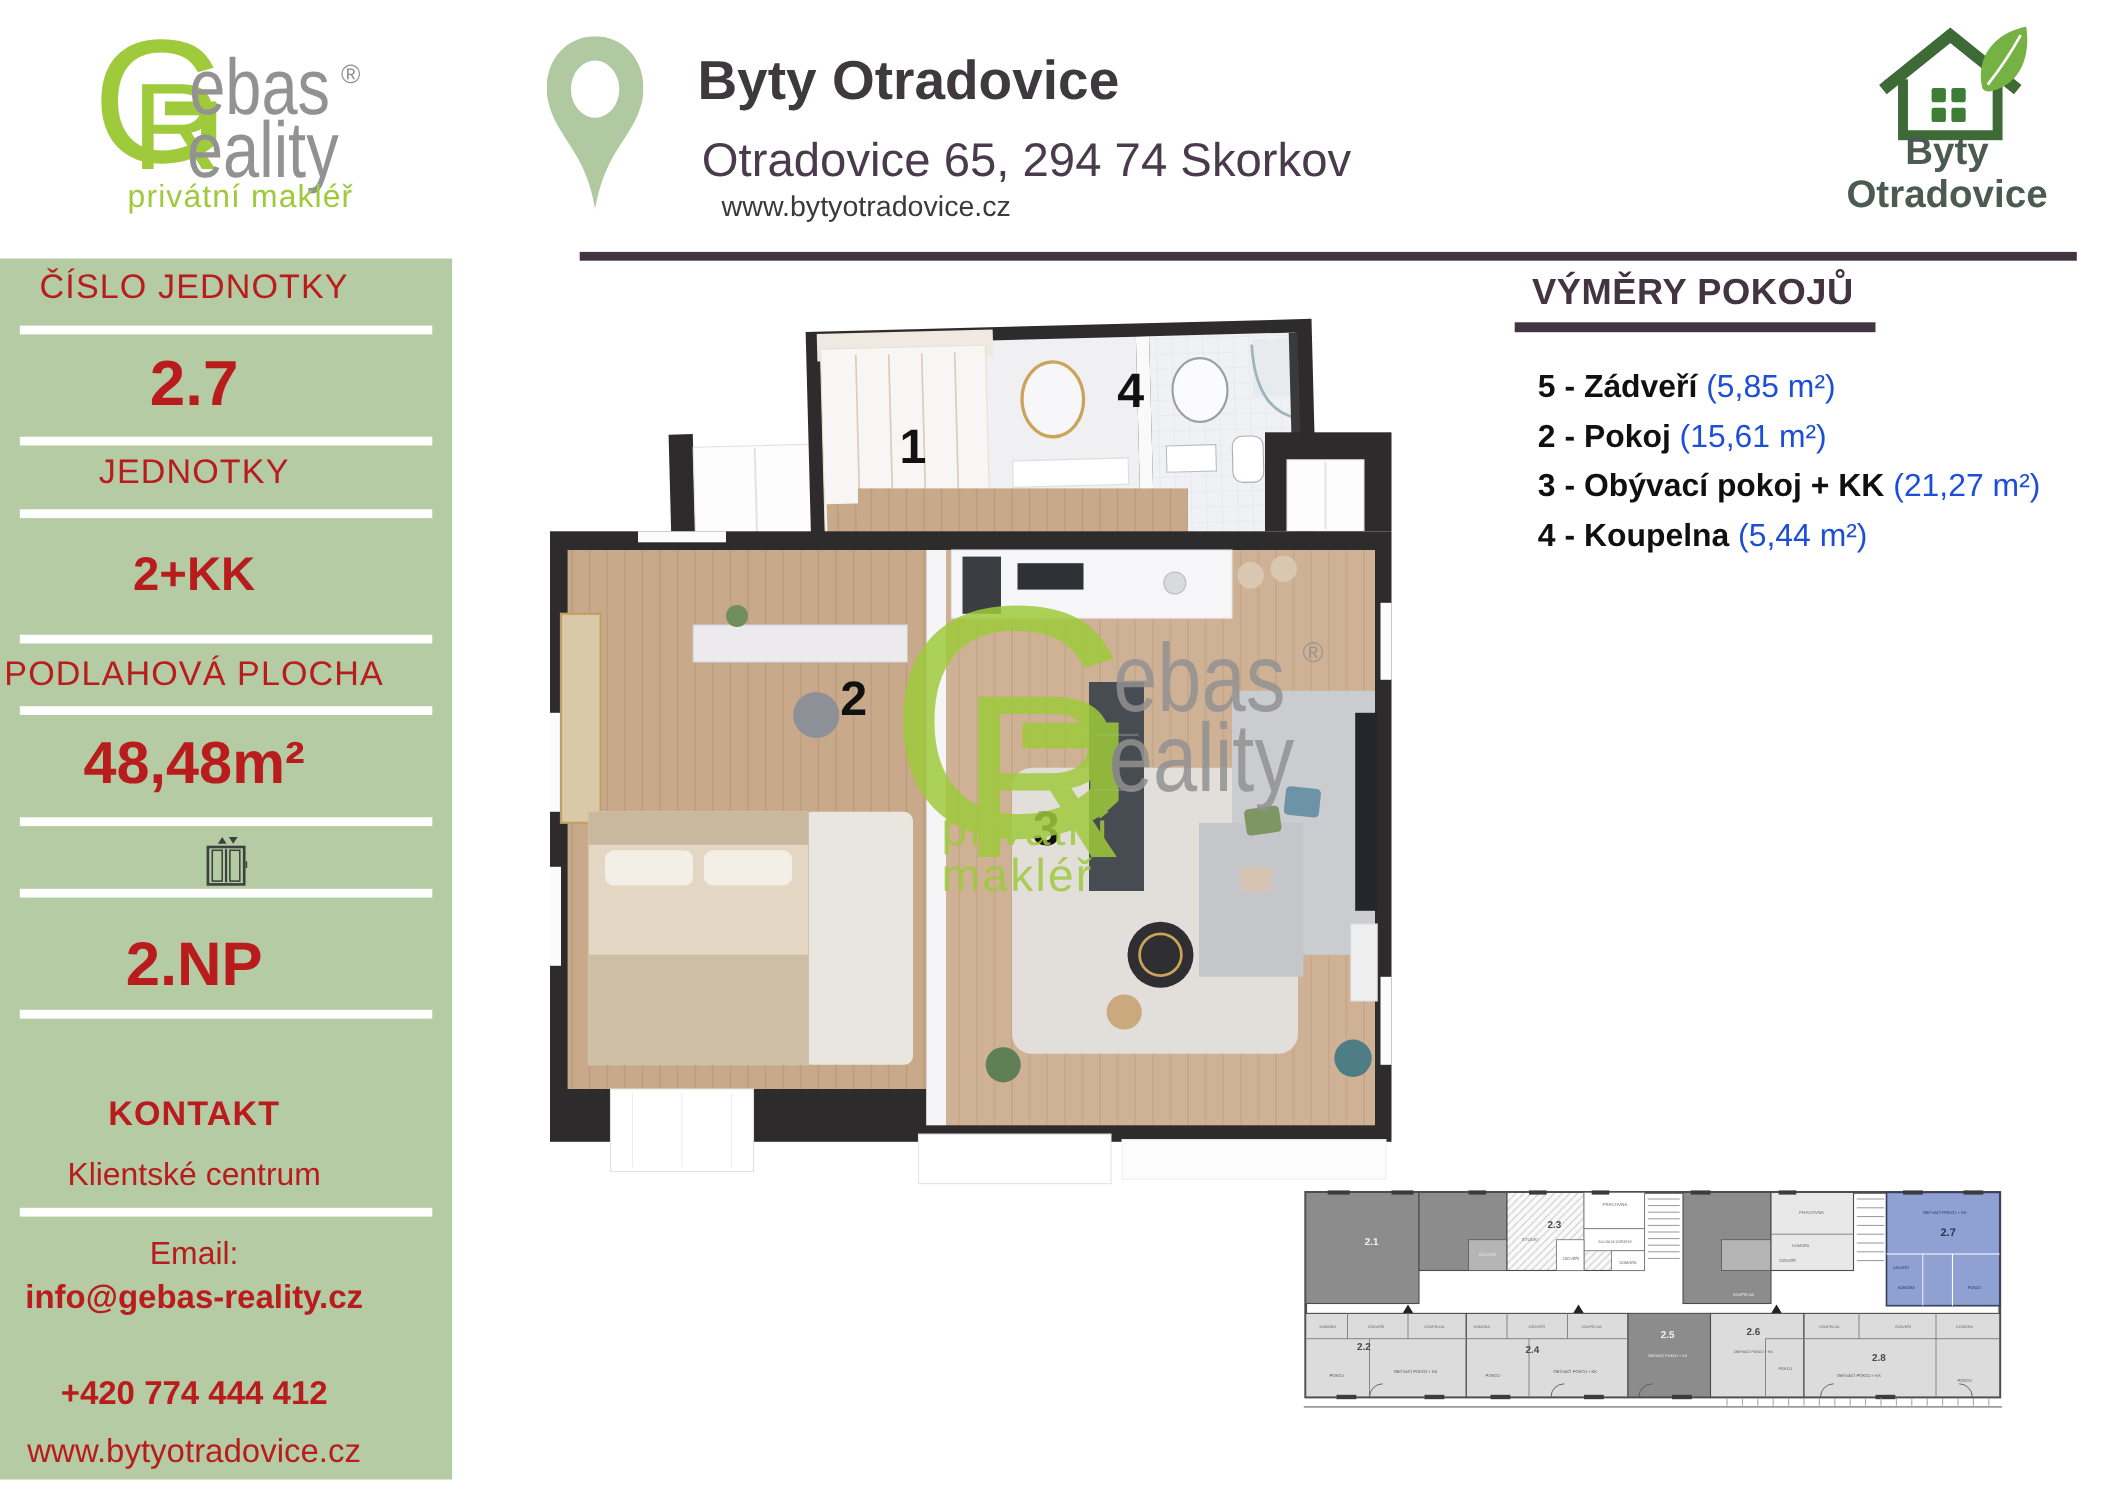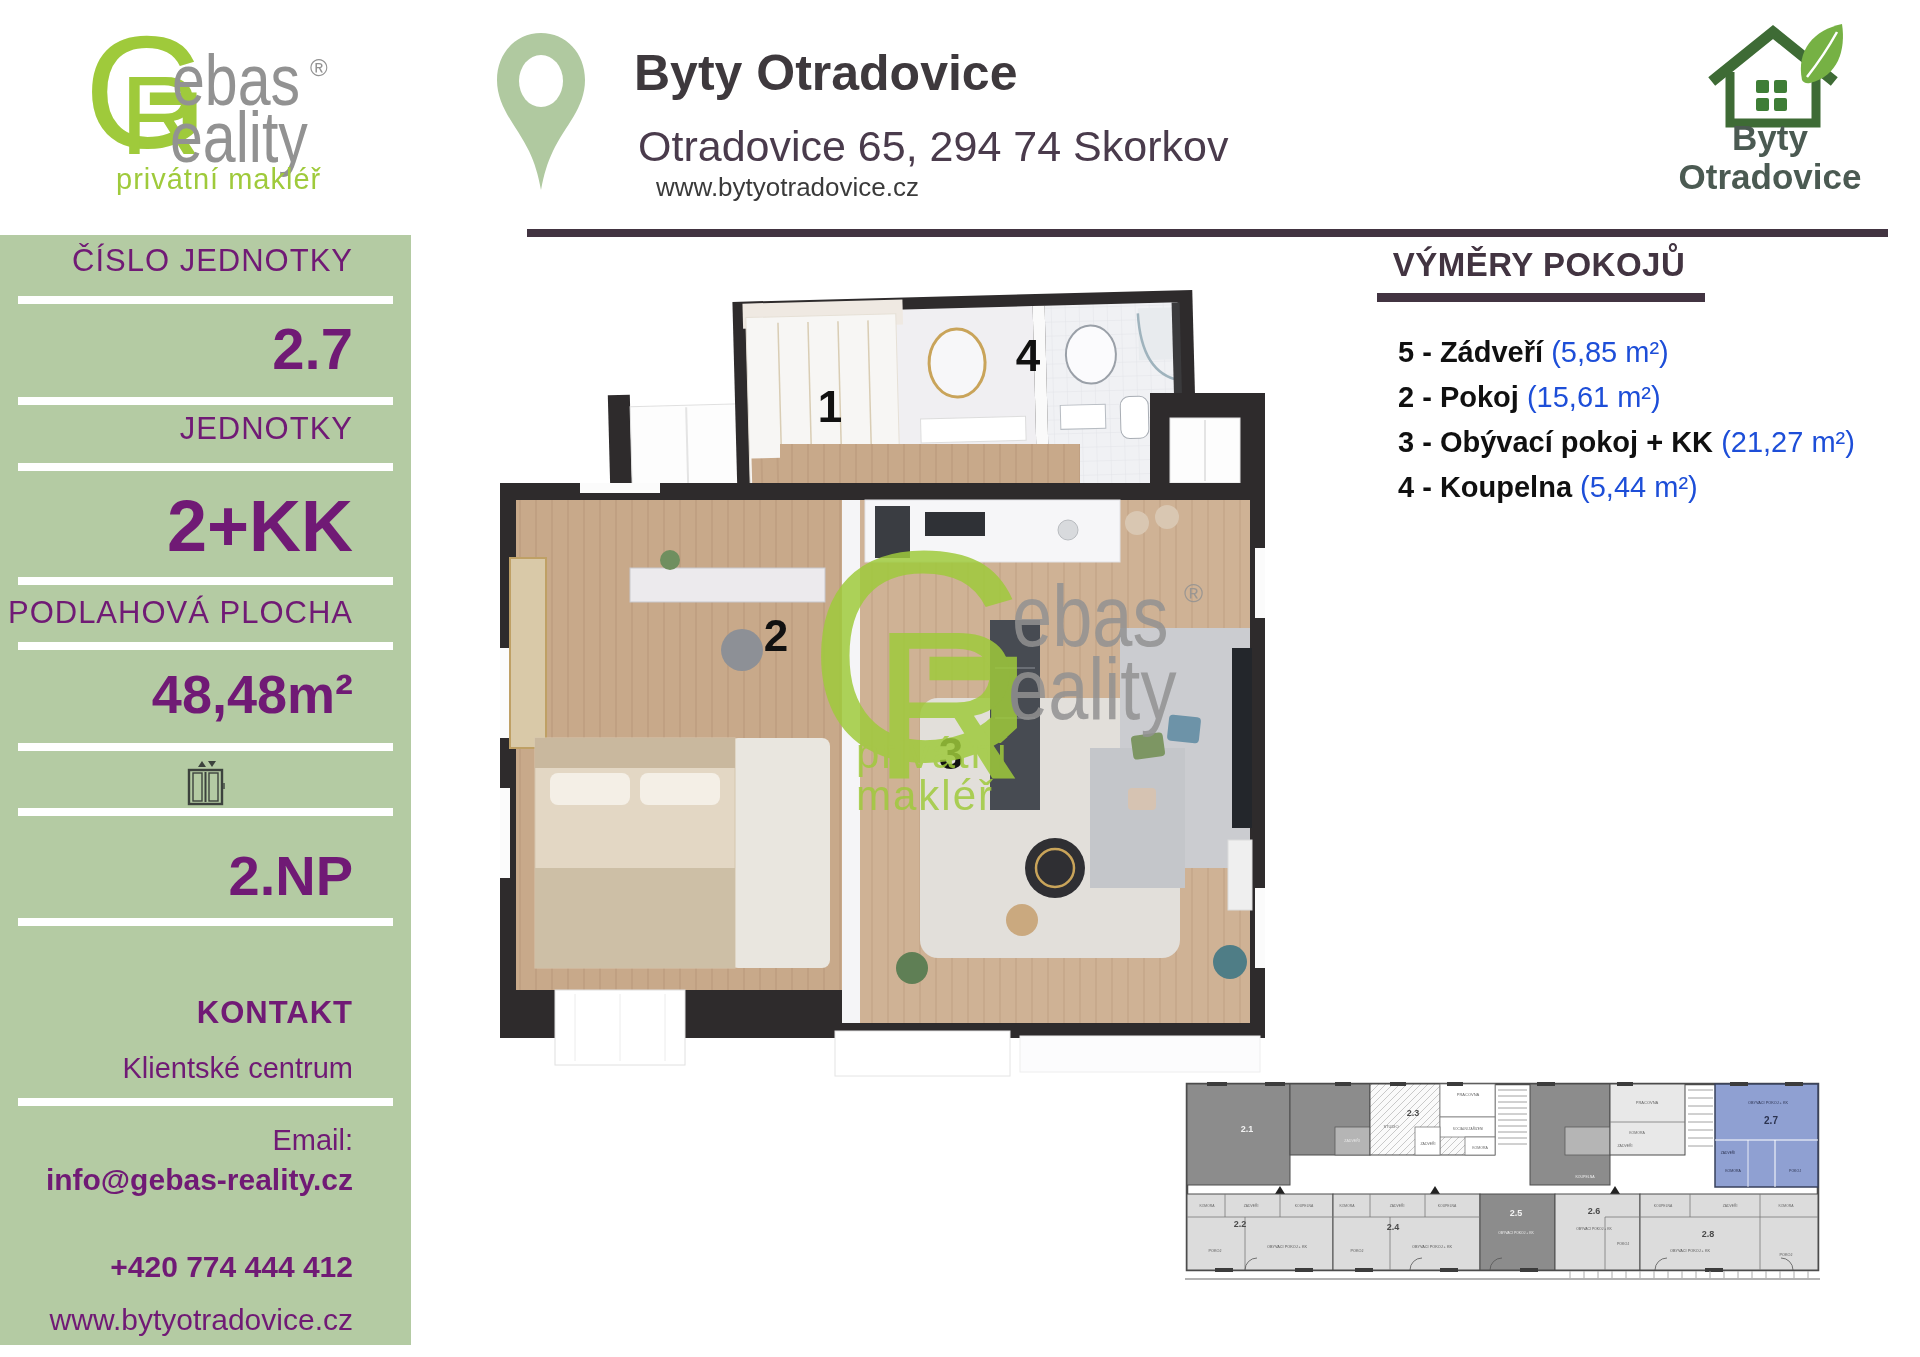--- a/index.html
+++ b/index.html
@@ -2,21 +2,21 @@
 <html><head>
 <meta charset="utf-8">
 <style>
   html,body{margin:0;padding:0;}
   body{width:1920px;height:1357px;position:relative;background:#fff;
        font-family:"Liberation Sans","DejaVu Sans",sans-serif;overflow:hidden;}
   .abs{position:absolute;}
 
   
   #sidebar{left:0;top:235px;width:411px;height:1110px;background:#b4cba3;}
-  .sb{position:absolute;left:0;width:353px;text-align:right;color:#701a75;}
+  .sb{position:absolute;left:0;width:353px;text-align:center;color:#b91c1c;}
   .sb-label{font-size:31px;letter-spacing:1px;}
   .sb-big{font-size:58px;font-weight:700;}
   .sb-line{position:absolute;left:18px;width:375px;height:8px;background:#ffffff;}
   .sb-bold{font-weight:700;}
 
   
   .gr-green{color:#9fca3b;}
   .gr-gray{color:#929292;}
   .sqx{display:inline-block;transform:scaleX(.82);transform-origin:0 50%;}
 
@@ -91,21 +91,21 @@
   <div>Otradovice</div>
 </div>
 
 <div class="abs" id="sidebar">
   <div class="sb sb-label" style="top:8px;">ČÍSLO JEDNOTKY</div>
   <div class="sb-line" style="top:61px;"></div>
   <div class="sb sb-big" style="top:80px;">2.7</div>
   <div class="sb-line" style="top:162px;"></div>
   <div class="sb sb-label" style="top:176px;">JEDNOTKY</div>
   <div class="sb-line" style="top:228px;"></div>
-  <div class="sb sb-big" style="top:250px;font-size:72px;">2+KK</div>
+  <div class="sb sb-big" style="top:263px;font-size:43px;">2+KK</div>
   <div class="sb-line" style="top:342px;"></div>
   <div class="sb sb-label" style="top:360px;">PODLAHOVÁ PLOCHA</div>
   <div class="sb-line" style="top:407px;"></div>
   <div class="sb sb-big" style="top:428px;font-size:54px;">48,48m²</div>
   <div class="sb-line" style="top:508px;"></div>
 
   <svg class="abs" style="left:184px;top:524px;" width="44" height="48" viewBox="0 0 44 48">
     <path d="M14,8 L18,2 L22,8 Z" fill="#3c423d"></path>
     <path d="M24,2 L32,2 L28,8 Z" fill="#3c423d" transform="translate(0,0)"></path>
     <rect x="5" y="11" width="33" height="34" fill="none" stroke="#3c423d" stroke-width="2.4"></rect>

